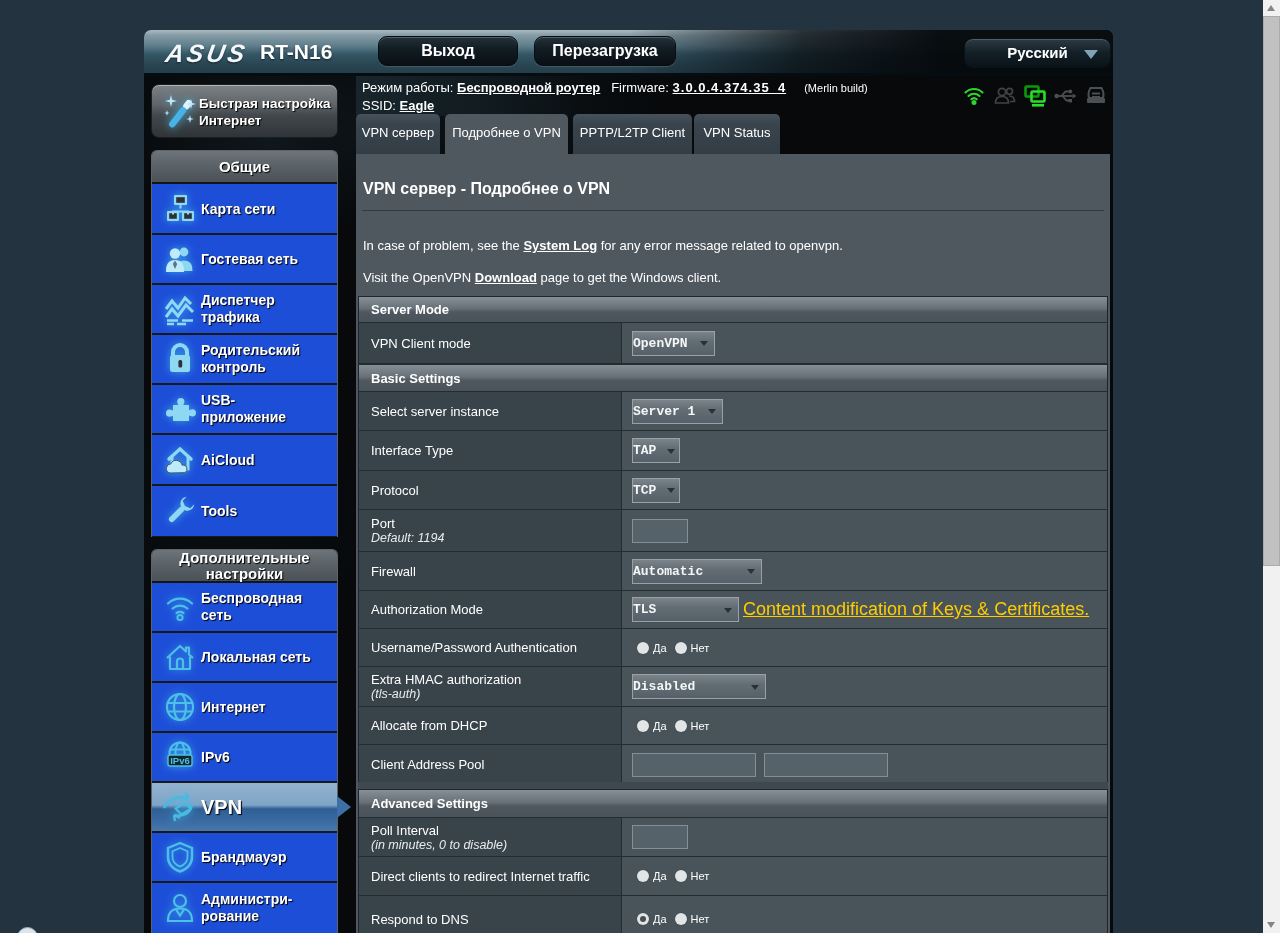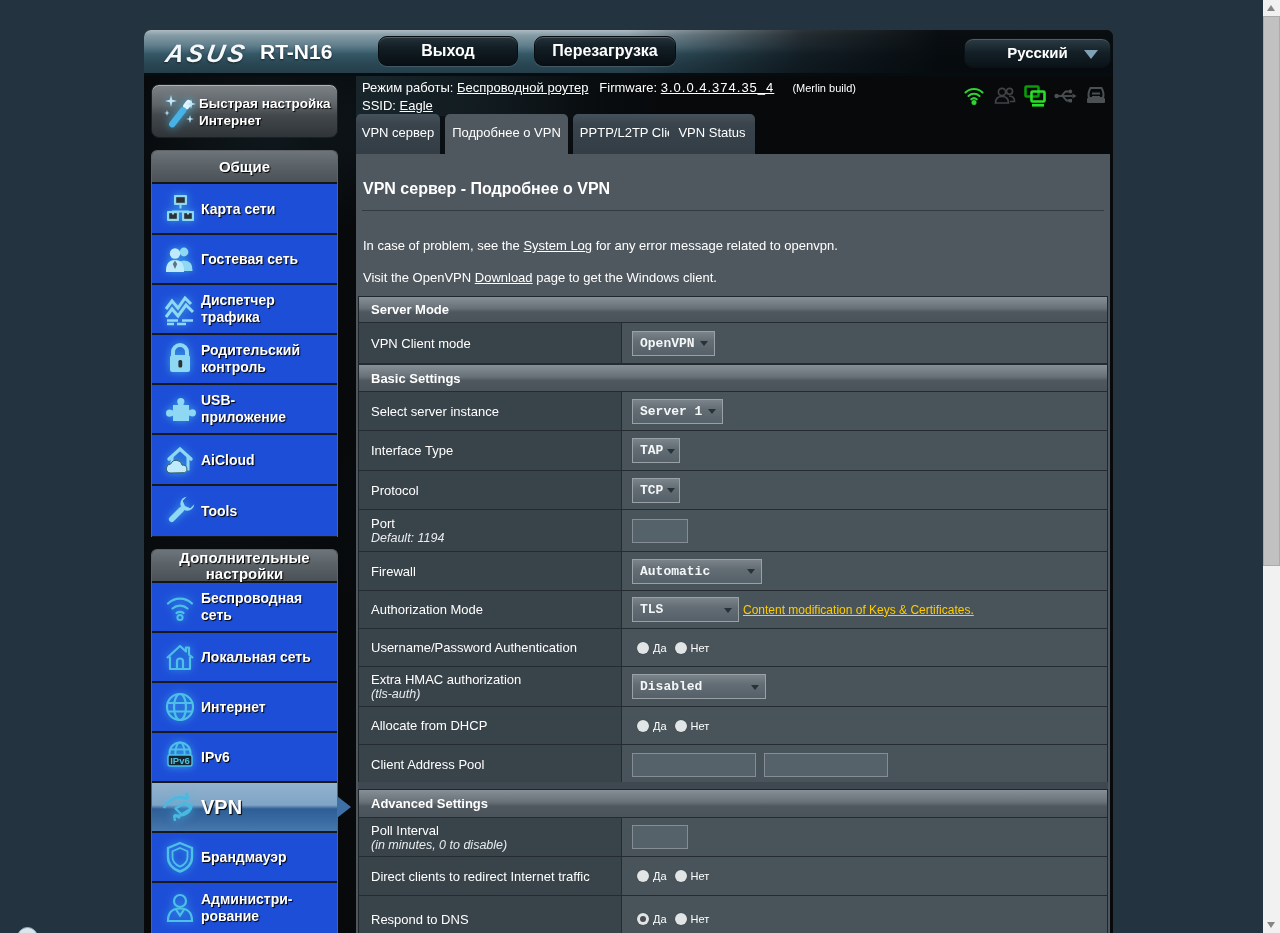--- a/index.html
+++ b/index.html
@@ -11,48 +11,48 @@
 #bandsep{position:absolute;left:0;top:43px;width:969px;height:3px;background:#040d12}
 .asus{position:absolute;left:22px;top:9px;color:#f4f8fa;font-weight:bold;font-style:italic;font-size:25px;letter-spacing:3px;transform:skewX(-10deg);text-shadow:0 1px 2px rgba(0,0,0,.5)}
 .model{position:absolute;left:116px;top:10px;color:#fff;font-weight:bold;font-size:21px;text-shadow:0 1px 2px rgba(0,0,0,.6)}
 .hbtn{position:absolute;top:6px;height:30px;background:linear-gradient(to bottom,#25323a 0,#121d24 40%,#090f14 100%);border:1px solid #070c10;border-radius:9px;color:#fff;font-weight:bold;font-size:16px;text-align:center;line-height:28px;box-shadow:0 1px 1px rgba(150,170,180,.25), inset 0 1px 0 rgba(160,180,190,.35)}
 #lang{position:absolute;left:820px;top:8px;width:147px;height:30px;background:linear-gradient(to bottom,#2c3b44 0,#131f26 50%,#0a1318 100%);border:1px solid #0b1116;border-radius:9px;color:#fff;font-weight:bold;font-size:15px;text-align:center;line-height:28px;box-shadow:inset 0 1px 0 rgba(160,180,190,.3)}
 #lang .tri{position:absolute;right:12px;top:11px;width:0;height:0;border-left:7px solid transparent;border-right:7px solid transparent;border-top:9px solid #7fa2b4}
 
 #infobar{position:absolute;left:212px;top:46px;width:757px;height:40px;color:#fff;font-size:13px;background:linear-gradient(to right,#18262c 0,rgba(10,14,16,0) 30%)}
 #infobar .l1{position:absolute;left:6px;top:4px;white-space:nowrap}
 #infobar .l2{position:absolute;left:6px;top:22px}
-.ul{text-decoration:underline;font-weight:normal}
+.ul{text-decoration:underline;font-weight:bold}
 .merlin{font-size:11px}
 
 #sticons{position:absolute;left:819px;top:55px;width:146px;height:24px}
 #sticons svg{position:absolute;top:0}
 
 .tab{position:absolute;top:84px;height:40px;border-radius:5px 5px 0 0;color:#fff;font-size:13px;text-align:center;line-height:38px;background:linear-gradient(to bottom,#46525b 0,#39444d 25%,#333d45 100%)}
 .tab.act{background:#50585f;line-height:37px}
 
 #panel{position:absolute;left:212px;top:124px;width:754px;height:779px;background:#50585f;color:#fff}
 #panel h1{position:absolute;left:7px;top:26px;font-size:16px;font-weight:bold}
 #phr{position:absolute;left:6px;top:56px;width:742px;height:1px;background:#333b41}
 .para{position:absolute;left:7px;font-size:13px}
 
 .ftab{position:absolute;left:2px;width:750px;border:1px solid #20272c;background:#49545a}
 .sechead{height:26px;background:linear-gradient(to bottom,#868f95 0,#687178 45%,#4f585f 60%,#4a535a 100%);border-bottom:1px solid #252c31;color:#fff;font-weight:bold;font-size:13px;line-height:26px;padding-left:12px}
 .row{position:relative;border-bottom:1px solid #252c31;width:100%}
 .row:last-child{border-bottom:none}
 .lab{position:absolute;left:0;top:0;bottom:0;width:263px;background:#39434a;border-right:1px solid #252c31;font-size:13px;color:#fff;display:flex;flex-direction:column;justify-content:center;padding-left:12px}
 .lab i{font-style:italic;font-size:12.5px;color:#e8ecee}
 .val{position:absolute;left:264px;top:0;bottom:0;right:0;display:flex;align-items:center;padding-left:9px}
-.sel{position:relative;display:inline-block;height:25px;background:linear-gradient(to bottom,#7b848b 0,#636d74 40%,#566069 100%);border:1px solid #99a1a7;color:#f4f7f8;font-family:"Liberation Mono",monospace;font-weight:bold;font-size:13px;line-height:23px;padding-left:7px}
+.sel{position:relative;display:inline-block;height:25px;background:linear-gradient(to bottom,#7b848b 0,#636d74 40%,#566069 100%);border:1px solid #99a1a7;color:#f4f7f8;font-family:"Liberation Mono",monospace;font-weight:bold;font-size:13px;line-height:23px;}
 .sel .ar{position:absolute;right:6px;top:9.5px;width:0;height:0;border-left:4.5px solid transparent;border-right:4.5px solid transparent;border-top:5.5px solid #283137}
 .inp{display:inline-block;background:#566269;border:1px solid #848e94;height:24px}
 .radio{position:relative;display:inline-block;width:12px;height:12px;border-radius:50%;background:#e2e5e6;box-shadow:0 0 1px rgba(20,26,30,.6);vertical-align:middle;margin-right:4px}
 .radio.on::after{content:"";position:absolute;left:3px;top:3px;width:6px;height:6px;border-radius:50%;background:#4a4e50}
 .rlab{font-size:11px;color:#fff;margin-right:8px;vertical-align:middle}
-.ylink{color:#fc0;font-size:12px;text-decoration:underline;margin-left:4px;white-space:nowrap}
+.ylink{color:#fc0;font-size:18px;text-decoration:underline;margin-left:4px;white-space:nowrap}
 
 #qis{position:absolute;left:7px;top:54px;width:187px;height:54px;border-radius:8px;background:linear-gradient(to bottom,#7d8286 0,#5f6468 38%,#43484c 58%,#2f3438 100%);border:1px solid #1c1f22;box-shadow:inset 0 1px 0 rgba(255,255,255,.4)}
 #qis .t{position:absolute;left:47px;top:10px;color:#fff;font-weight:bold;font-size:13.5px;line-height:17px;text-shadow:1px 1px 1px #000}
 #qis svg{position:absolute;left:8px;top:8px}
 .menu{position:absolute;left:7px;width:187px;background:#33383b;border:1px solid #606468;border-radius:6px 6px 0 0;border-bottom:none}
 .mhead{background:linear-gradient(to bottom,#6d757a 0,#5b6368 45%,#4b5257 100%);border-bottom:2px solid #131517;border-radius:5px 5px 0 0;color:#fff;font-weight:bold;font-size:15px;text-align:center;text-shadow:1px 1px 1px #000;display:flex;align-items:center;justify-content:center}
 .mi{position:relative;background:#1d4ed8;border-bottom:2px solid #17191b;color:#fff;font-weight:bold;font-size:14px}
 .mi .mt{position:absolute;left:49px;top:50%;transform:translateY(-50%);line-height:17px;text-shadow:1px 1px 1px #000}
 .mi svg{position:absolute;left:10px;top:50%;transform:translateY(-50%);filter:drop-shadow(0 0 4px rgba(70,190,235,.75))}
 .mi.vpn .mt{font-size:20px}
@@ -121,21 +121,21 @@
           <path d="M4 13 q-1.5-5 1.5-10 h11 q3 5 1.5 10 z" fill="none" stroke="#4c5053" stroke-width="2"></path>
           <rect x="2" y="13" width="18" height="5" rx="1"></rect>
           <path d="M7 7.5 h8 v2 h-8z M7 11 h8 v1.6 h-8z"></path>
         </g>
       </svg>
     </div>
 
   <div class="tab" style="left:212px;width:84px">VPN сервер</div>
   <div class="tab act" style="left:301px;width:123px">Подробнее о VPN</div>
   <div class="tab" style="left:429px;width:119px">PPTP/L2TP Client</div>
-  <div class="tab" style="left:525px;width:86px">VPN Status</div>
+  <div class="tab" style="left:550px;width:86px">VPN Status</div>
 
   <div id="panel">
     <h1>VPN сервер - Подробнее о VPN</h1>
     <div id="phr"></div>
     <div class="para" style="top:84px">In case of problem, see the <span class="ul">System Log</span> for any error message related to openvpn.</div>
     <div class="para" style="top:116px">Visit the OpenVPN <span class="ul">Download</span> page to get the Windows client.</div>
 
     <div class="ftab" style="top:142px">
       <div class="sechead">Server Mode</div>
       <div class="row" style="height:41px">

